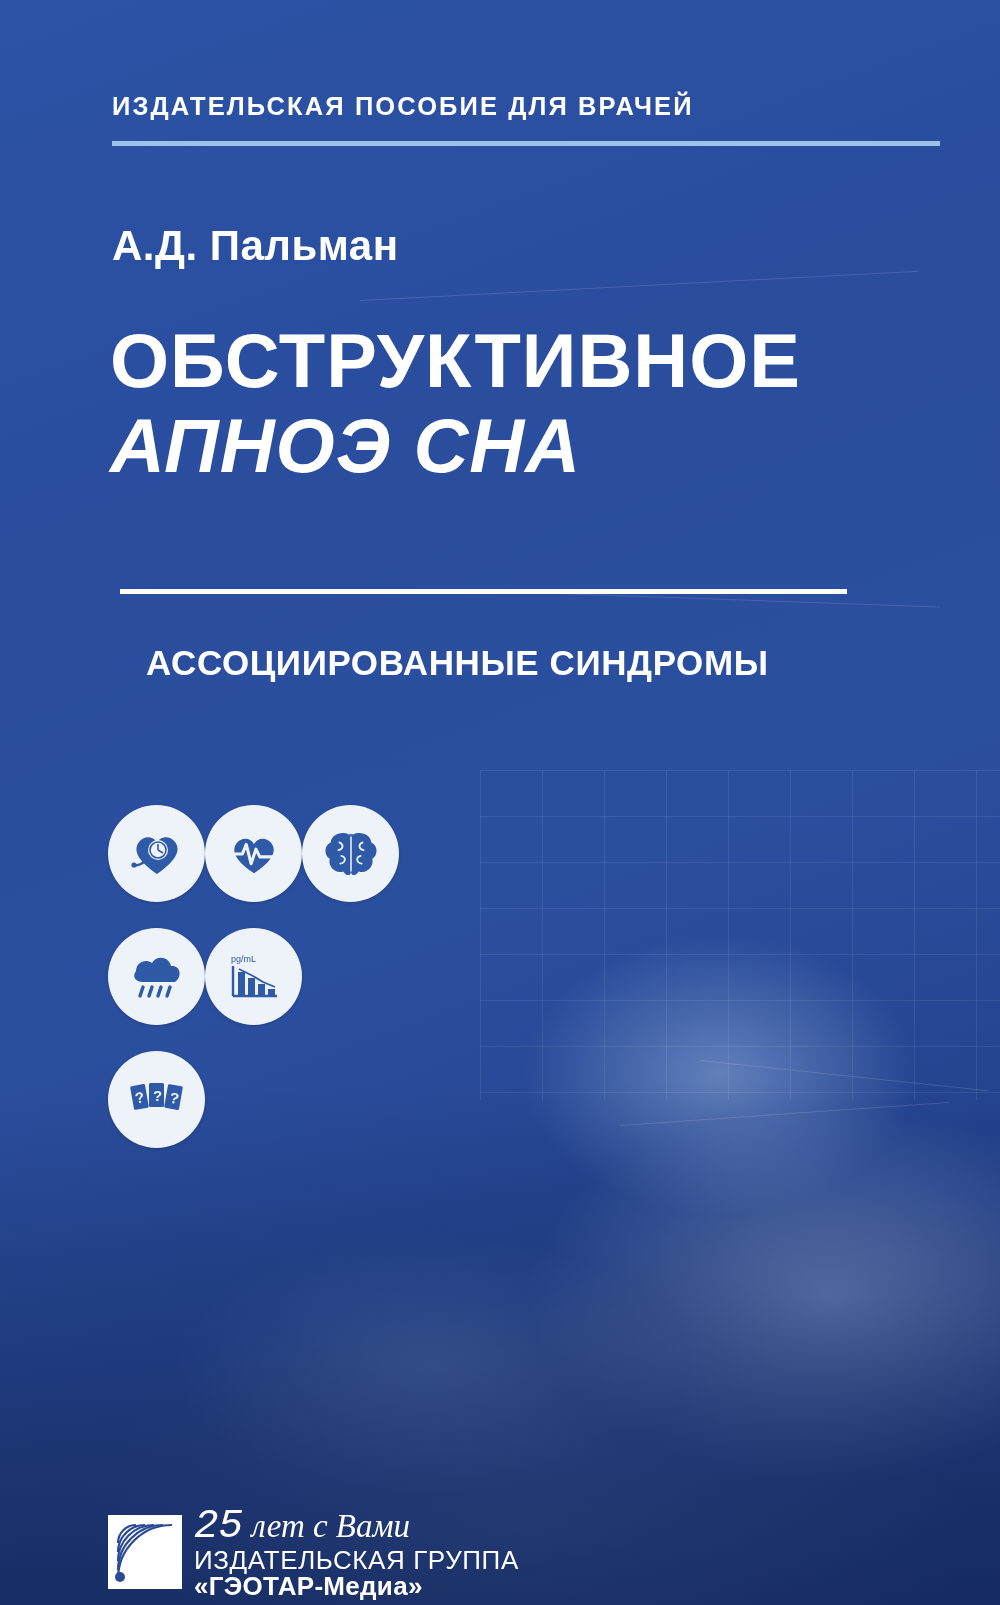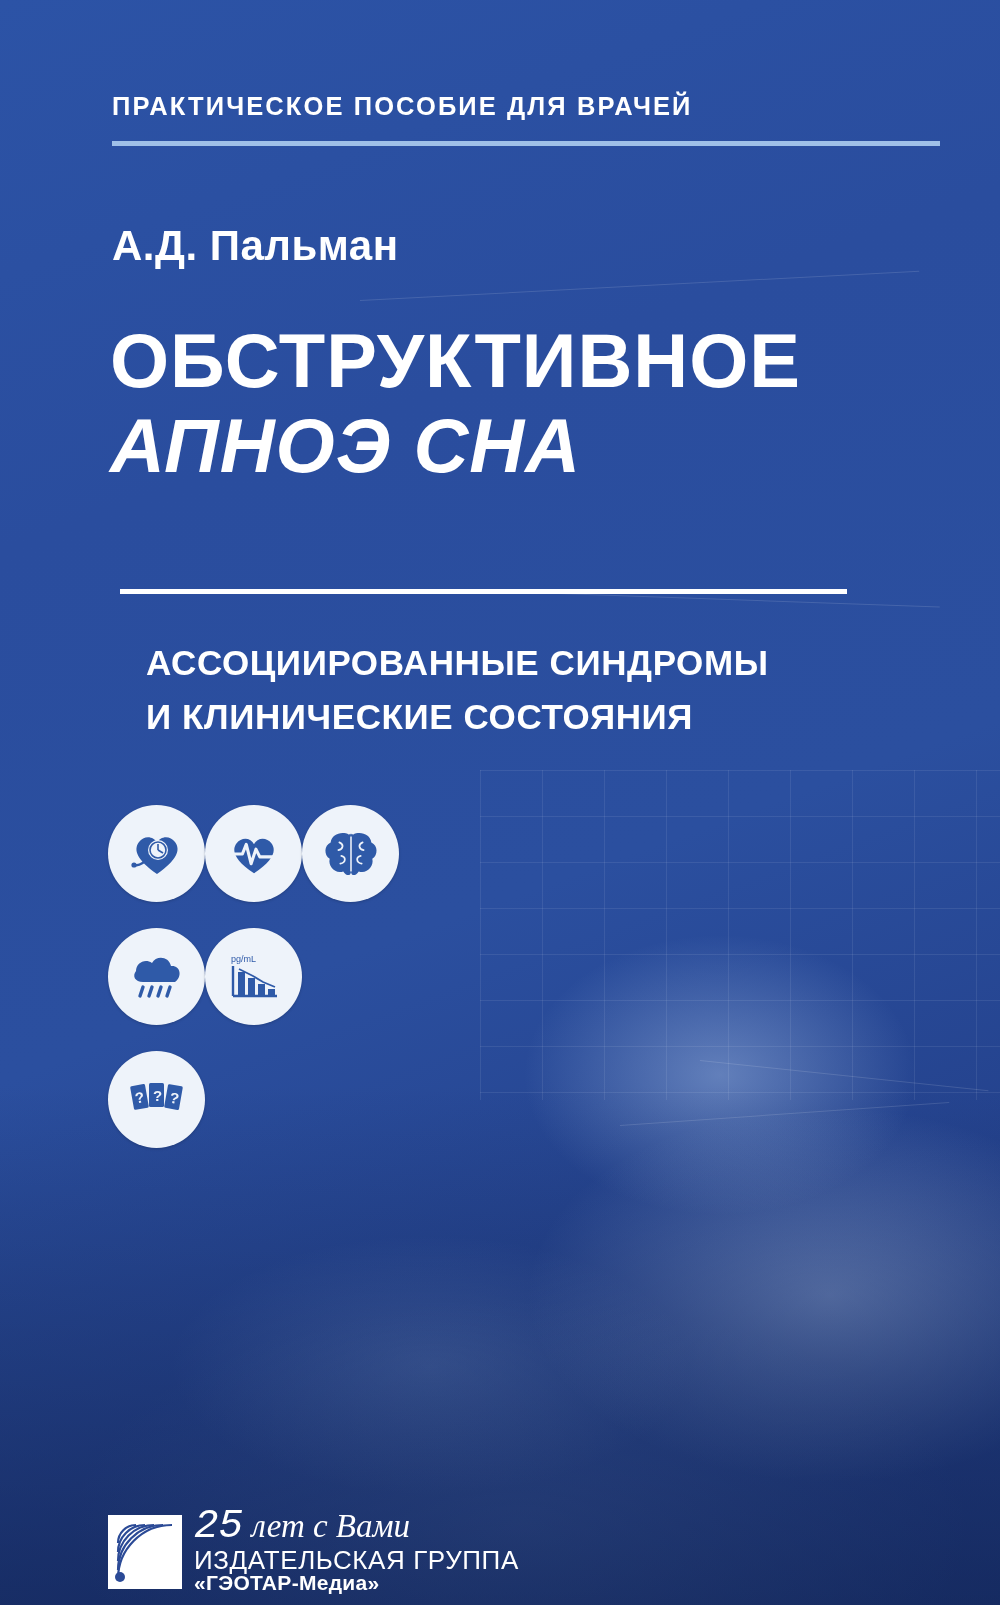--- a/index.html
+++ b/index.html
@@ -182,55 +182,54 @@
     font-size: 26px;
     font-weight: normal;
     letter-spacing: 0.6px;
     white-space: nowrap;
     text-align: center;
   }
   .pub-brand {
     position: absolute;
     left: 86px;
     top: 62px;
-    font-size: 21px;
+    font-size: 26px;
     font-weight: bold;
     letter-spacing: 0.3px;
     white-space: nowrap;
   }
 </style>
 </head>
 <body>
 
 <div class="cover">
 
   <div class="photo-layer"></div>
   <div class="photo-dark"></div>
   <div class="grid-texture"></div>
 
   <div class="scratch" style="left:360px; top:300px; width:560px; transform:rotate(-3deg);"></div>
   <div class="scratch" style="left:470px; top:590px; width:470px; transform:rotate(2deg);"></div>
   <div class="scratch" style="left:700px; top:1060px; width:290px; transform:rotate(6deg);"></div>
   <div class="scratch" style="left:620px; top:1125px; width:330px; transform:rotate(-4deg);"></div>
 
-  <div class="kicker">ПРАКТИЧЕСКОЕ ПОСОБИЕ ДЛЯ ВРАЧЕЙ</div>
+  <div class="kicker">ИЗДАТЕЛЬСКАЯ ПОСОБИЕ ДЛЯ ВРАЧЕЙ</div>
   <div class="rule-top"></div>
 
   <div class="author">А.Д. Пальман</div>
 
   <div class="title">
     <span class="line1">ОБСТРУКТИВНОЕ</span>
     <span class="line2">АПНОЭ СНА</span>
   </div>
 
   <div class="rule-mid"></div>
 
   <div class="subtitle">
     <div>АССОЦИИРОВАННЫЕ СИНДРОМЫ</div>
-    <div>И КЛИНИЧЕСКИЕ СОСТОЯНИЯ</div>
   </div>
 
   <div class="badges">
 
     <div class="badge-row">
       <div class="badge">
         <span>
           <svg width="60" height="60" viewBox="0 0 60 60">
             <path d="M30 50 C10 36 6 26 12 18 C17 11 27 12 30 19 C33 12 43 11 48 18 C54 26 50 36 30 50 Z" fill="#2f5aa8"></path>
             <circle cx="31" cy="26" r="10" fill="#eef3fa"></circle>

